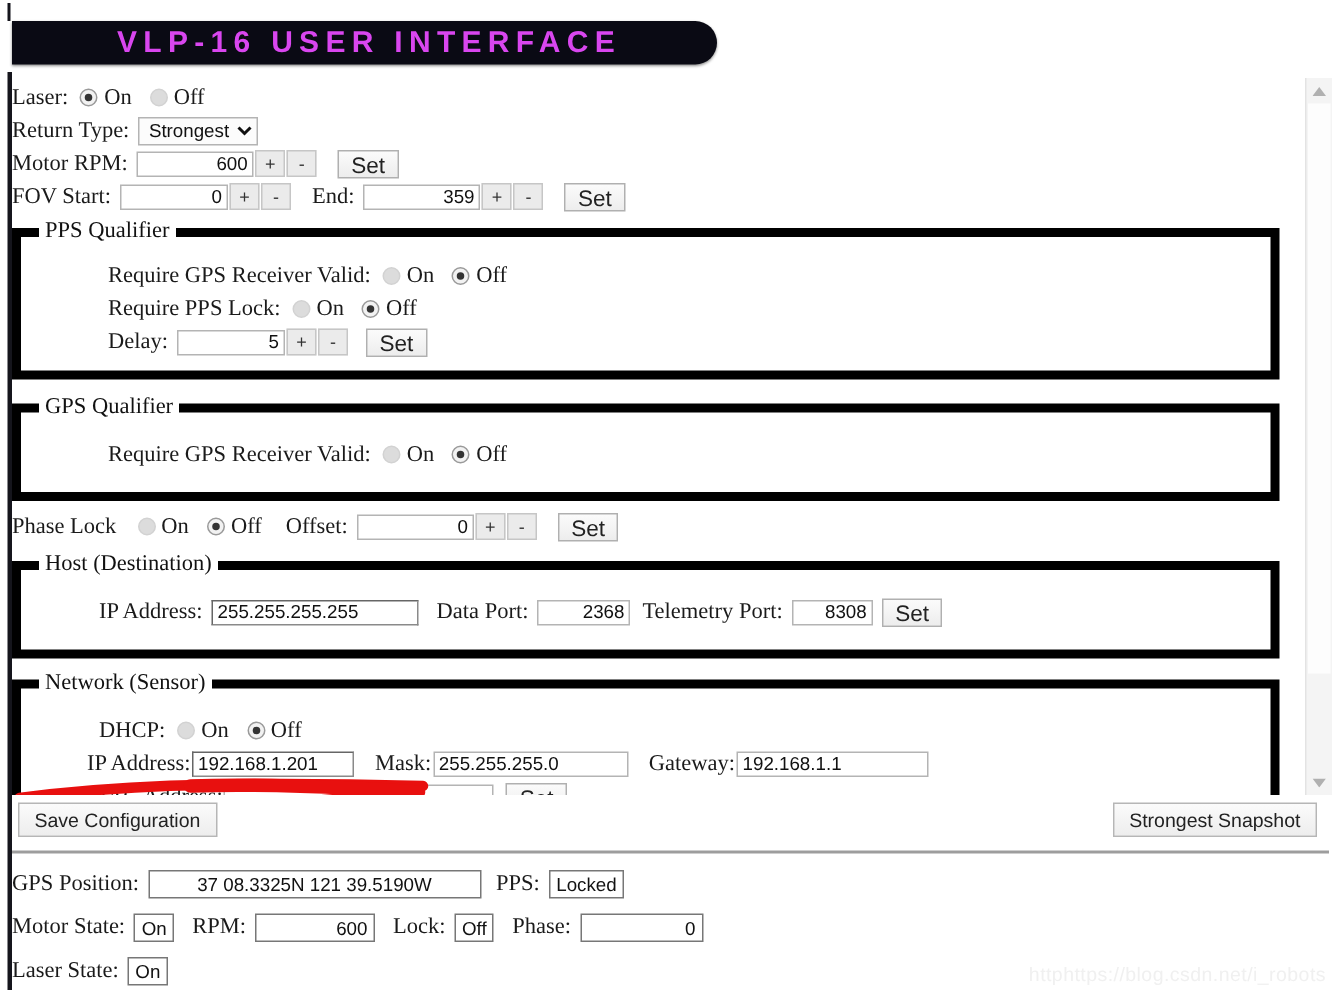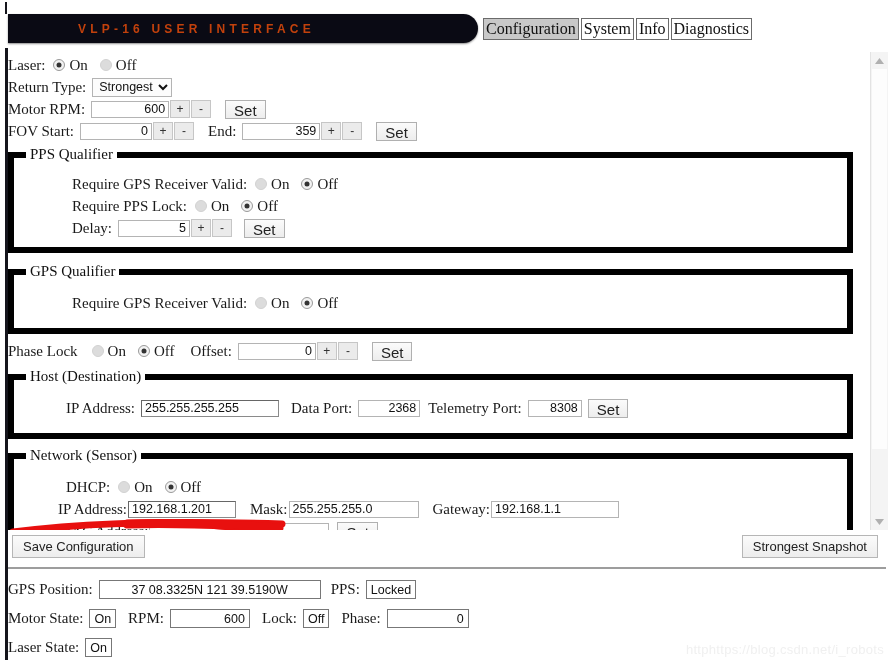--- a/index.html
+++ b/index.html
@@ -31,24 +31,24 @@
     height: 29px;
     background: #0a0a14;
     border-radius: 0 16px 16px 0;
     box-shadow: 0 1px 2px rgba(0,0,0,.45);
   }
   .banner-text {
     position: absolute;
     left: 70px;
     top: 50%;
     transform: translateY(-50%);
-    color: #c2410c;
+    color: #d946ef;
     font-family: "Liberation Sans", sans-serif;
     font-weight: bold;
-    font-size: 12px;
+    font-size: 20px;
     letter-spacing: 4.2px;
     white-space: nowrap;
   }
   .tabs {
     position: absolute;
     left: 483px;
     top: 18px;
     display: flex;
     gap: 2px;
   }
@@ -312,26 +312,20 @@
     letter-spacing: .3px;
     user-select: none;
   }
 </style>
 </head>
 <body>
 
 <div class="header">
   <div class="banner">
     <div class="banner-text">VLP-16 USER INTERFACE</div>
-  </div>
-  <div class="tabs">
-    <div class="tab active">Configuration</div>
-    <div class="tab">System</div>
-    <div class="tab">Info</div>
-    <div class="tab">Diagnostics</div>
   </div>
 </div>
 
 <div class="left-rule-top"></div>
 <div class="left-rule"></div>
 
 <div class="scroll-region">
   <div class="scroll-inner">
 
     <div class="row">

